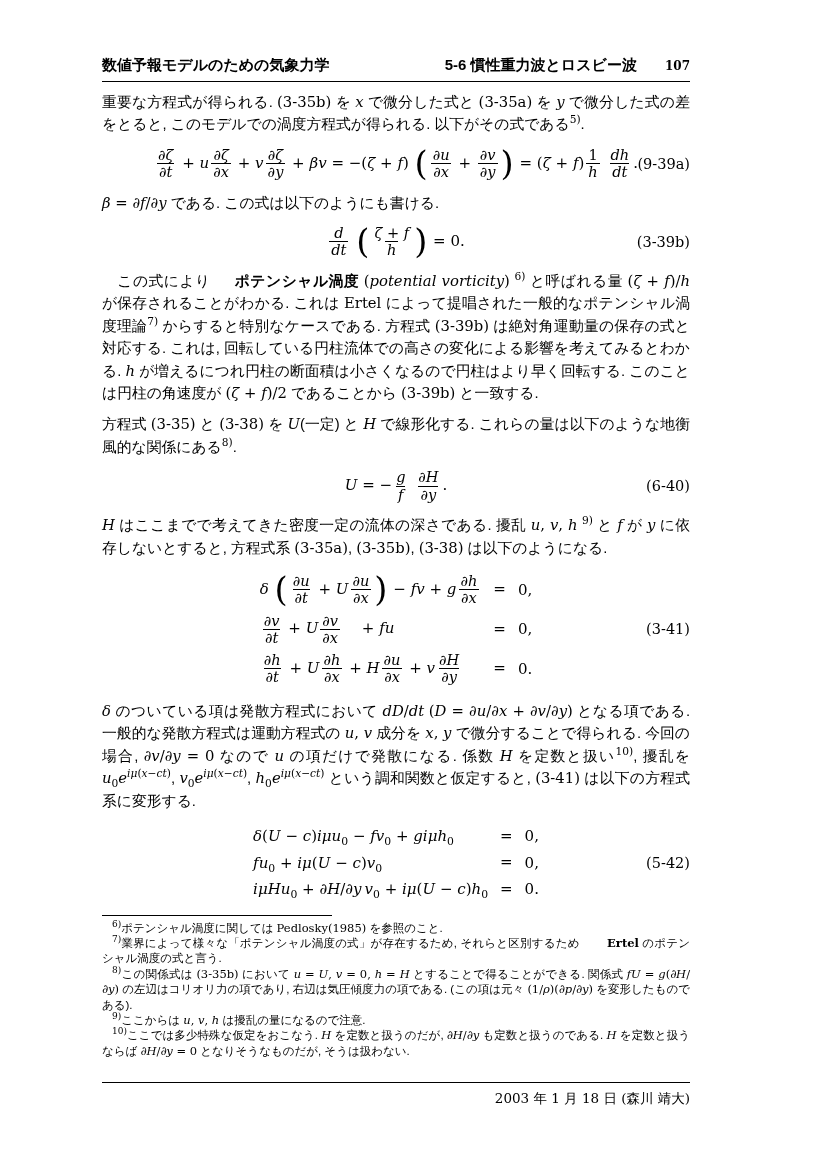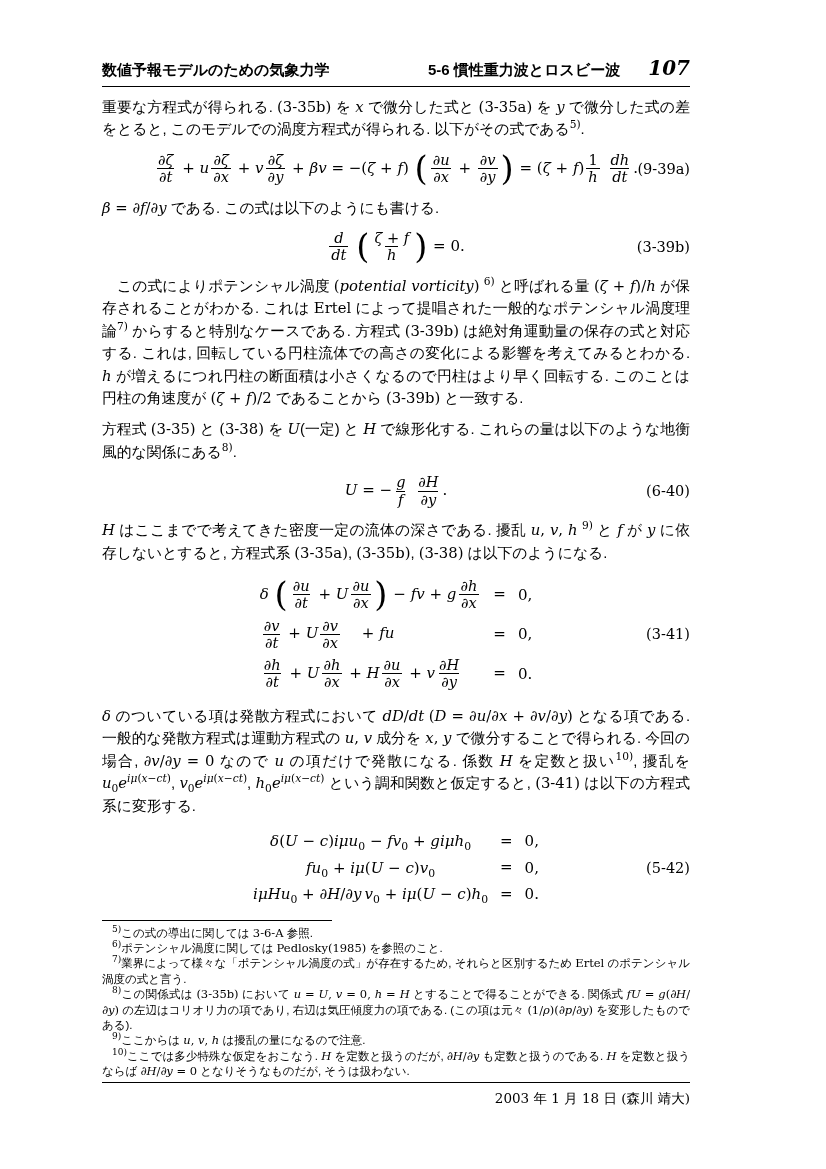--- a/index.html
+++ b/index.html
@@ -9,21 +9,21 @@
     display:flex;flex-direction:column;
     font-family:"Liberation Sans",sans-serif;
   }
   
   .pagehead{
     display:flex;justify-content:space-between;align-items:baseline;
     border-bottom:1.5px solid #000;padding-bottom:6px;
     font-weight:bold;font-size:15px;white-space:nowrap;
   }
   .ph-right{display:flex;gap:28px;align-items:baseline;}
-  .ph-page{font-family:"DejaVu Serif","Liberation Serif",serif;font-size:20px;font-style:italic;}
+  .ph-page{font-family:"DejaVu Serif","Liberation Serif",serif;font-size:12px;}
   
   p.body{margin:9px 0;text-align:justify;font-size:14.8px;line-height:1.52;}
   p.first{}
   
   .m,.rm{font-family:"DejaVu Serif","Liberation Serif",serif;}
   .m i{font-style:italic;}
   sup,sub{font-family:"DejaVu Serif","Liberation Serif",serif;font-size:0.72em;line-height:0;}
   .frac{display:inline-flex;flex-direction:column;align-items:center;
         vertical-align:middle;margin:0 2px;line-height:1.12;}
   .fn1,.fd1{display:block;padding:0 2px;font-size:0.97em;text-align:center;white-space:nowrap;}
@@ -33,32 +33,32 @@
   
   .eq{position:relative;text-align:center;margin:11px 0;font-size:15px;line-height:1.3;}
   .eq-body{display:inline-block;}
   .eq-tag{position:absolute;right:0;top:50%;transform:translateY(-50%);
           font-family:"DejaVu Serif","Liberation Serif",serif;font-size:14.5px;}
   .eqtable{margin:0 auto;border-collapse:collapse;}
   .eqtable td{padding:3px 0;font-size:15px;white-space:nowrap;}
   .eqtable td.rel{padding:3px 12px;font-family:"DejaVu Serif","Liberation Serif",serif;}
   .eqtable td.rhs{text-align:left;}
   .arr-left td.lhs{text-align:left;}
-  .arr-right td.lhs{text-align:center;}
+  .arr-right td.lhs{text-align:left;}
   
   .footnotes{margin-top:12px;font-size:11.5px;line-height:1.34;}
   .fnrule{width:230px;border-top:1px solid #000;margin-bottom:5px;}
   p.fnote{margin:0;text-indent:10px;text-align:justify;}
   p.fnote sup{font-size:0.78em;}
   
   footer{margin-top:auto;}
   .footrule{border-top:1px solid #000;}
   .foot-text{text-align:right;font-size:13.5px;padding-top:7px;
              font-family:"DejaVu Serif","Liberation Serif",serif;}
-  b{font-weight:normal;}
+  b{font-weight:bold;margin-left:24px;}
 </style>
 </head>
 <body>
 
 <div class="page">
 
   <header class="pagehead">
     <span class="ph-left">数値予報モデルのための気象力学</span>
     <span class="ph-right">
       <span>5-6 慣性重力波とロスビー波</span>
@@ -196,21 +196,20 @@
           <td class="rel">=</td>
           <td class="rhs"><span class="m">0.</span></td>
         </tr>
       </tbody>
         </table>
       <span class="eq-tag">(5-42)</span>
     </div>
 
     <div class="footnotes">
       <div class="fnrule"></div>
-      <p class="fnote"><sup>5)</sup><span>この式の導出に関しては <b><span class="rm">3-6-A</span></b> 参照.</span></p>
       <p class="fnote"><sup>6)</sup><span>ポテンシャル渦度に関しては <span class="rm">Pedlosky(1985)</span> を参照のこと.</span></p>
       <p class="fnote"><sup>7)</sup><span>業界によって様々な「ポテンシャル渦度の式」が存在するため, それらと区別するため <b><span class="rm">Ertel</span></b> のポテンシャル渦度の式と言う.</span></p>
       <p class="fnote"><sup>8)</sup><span>この関係式は <span class="rm">(3-35b)</span> において <span class="m"><i>u</i> = <i>U</i>, <i>v</i> = 0, <i>h</i> = <i>H</i></span> とすることで得ることができる. 関係式 <span class="m"><i>f</i><i>U</i> = <i>g</i>(<i>∂</i><i>H</i>/<i>∂</i><i>y</i>)</span> の左辺はコリオリ力の項であり, 右辺は気圧傾度力の項である. (この項は元々 <span class="m">(1/<i>ρ</i>)(<i>∂</i><i>p</i>/<i>∂</i><i>y</i>)</span> を変形したものである).</span></p>
       <p class="fnote"><sup>9)</sup><span>ここからは <span class="m"><i>u</i>, <i>v</i>, <i>h</i></span> は擾乱の量になるので注意.</span></p>
       <p class="fnote"><sup>10)</sup><span>ここでは多少特殊な仮定をおこなう. <span class="m"><i>H</i></span> を定数と扱うのだが, <span class="m"><i>∂</i><i>H</i>/<i>∂</i><i>y</i></span> も定数と扱うのである. <span class="m"><i>H</i></span> を定数と扱うならば <span class="m"><i>∂</i><i>H</i>/<i>∂</i><i>y</i> = 0</span> となりそうなものだが, そうは扱わない.</span></p>
     </div>
 
   </main>
 
   <footer>

